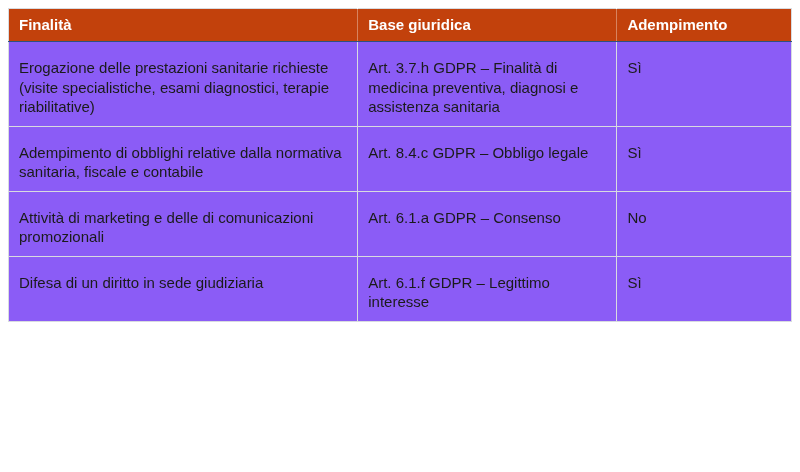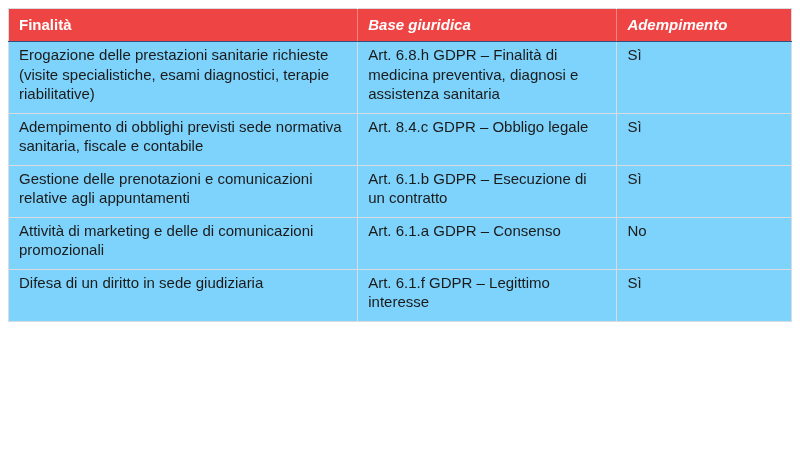--- a/index.html
+++ b/index.html
@@ -24,38 +24,37 @@
     border-collapse: collapse;
     table-layout: fixed;
     font-size: 15px;
     color: #1b1b1b;
     border: 1px solid #d8dbe0;
   }
   col.col-finalita    { width: 44.6%; }
   col.col-base        { width: 33.1%; }
   col.col-obbligatorio{ width: 22.3%; }
   thead th {
-    background: #ef4444;
+    background: #c2410c;
     color: #ffffff;
     font-weight: bold;
     text-align: left;
     font-size: 15px;
     padding: 7px 10px;
     line-height: 1.2;
     border-bottom: 1px solid #2e5180;
   }
   thead th + th {
     border-left: 1px solid rgba(255,255,255,0.35);
-    font-style: italic;
   }
   tbody td {
-    background: #7dd3fc;
+    background: #8b5cf6;
     border: 1px solid #d8dbe0;
     vertical-align: top;
-    padding: 3px 12px 9px 10px;
+    padding: 16px 12px 9px 10px;
     line-height: 1.3;
   }
 </style>
 </head>
 <body>
 
 <div class="page">
   <table class="gdpr-table">
     <colgroup>
       <col class="col-finalita">
@@ -65,31 +64,26 @@
     <thead>
       <tr>
         <th>Finalità</th>
         <th>Base giuridica</th>
         <th>Adempimento</th>
       </tr>
     </thead>
     <tbody>
         <tr>
           <td>Erogazione delle prestazioni sanitarie richieste (visite specialistiche, esami diagnostici, terapie riabilitative)</td>
-          <td>Art. 6.8.h GDPR – Finalità di medicina preventiva, diagnosi e assistenza sanitaria</td>
+          <td>Art. 3.7.h GDPR – Finalità di medicina preventiva, diagnosi e assistenza sanitaria</td>
           <td>Sì</td>
         </tr>
         <tr>
-          <td>Adempimento di obblighi previsti sede normativa sanitaria, fiscale e contabile</td>
+          <td>Adempimento di obblighi relative dalla normativa sanitaria, fiscale e contabile</td>
           <td>Art. 8.4.c GDPR – Obbligo legale</td>
-          <td>Sì</td>
-        </tr>
-        <tr>
-          <td>Gestione delle prenotazioni e comunicazioni relative agli appuntamenti</td>
-          <td>Art. 6.1.b GDPR – Esecuzione di un contratto</td>
           <td>Sì</td>
         </tr>
         <tr>
           <td>Attività di marketing e delle di comunicazioni promozionali</td>
           <td>Art. 6.1.a GDPR – Consenso</td>
           <td>No</td>
         </tr>
         <tr>
           <td>Difesa di un diritto in sede giudiziaria</td>
           <td>Art. 6.1.f GDPR – Legittimo interesse</td>

